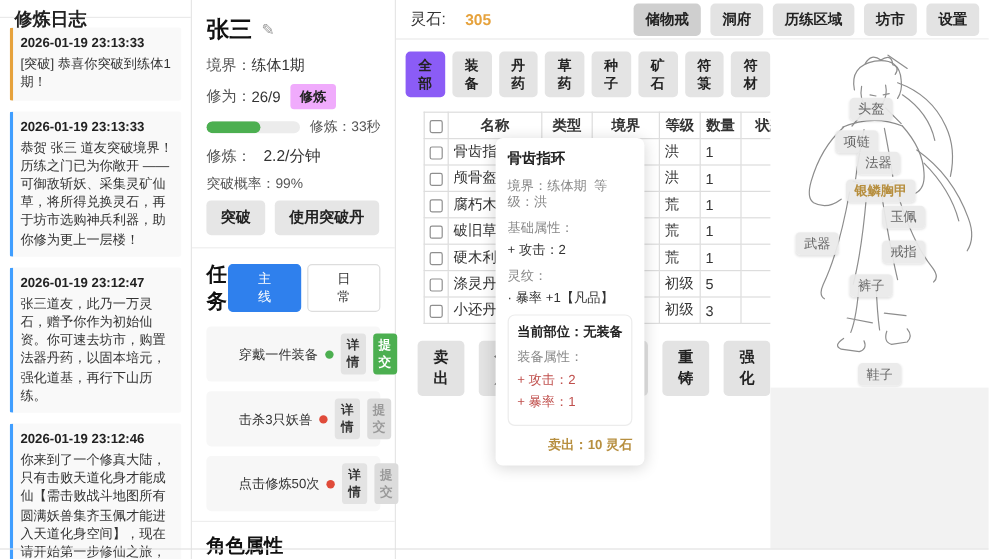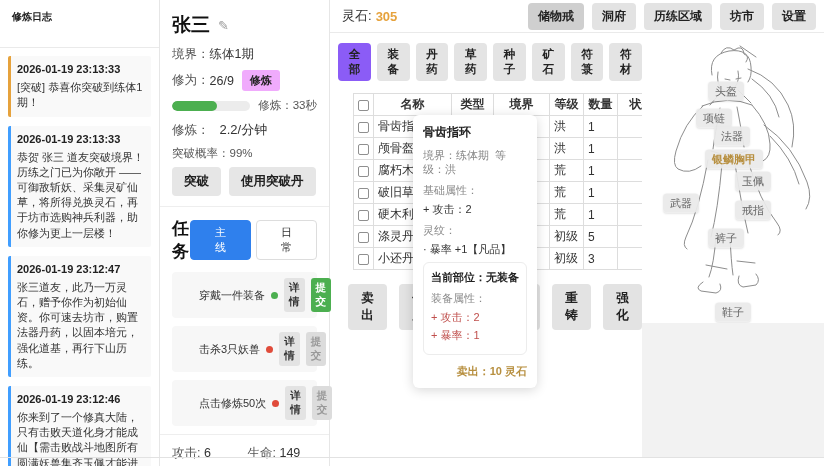--- a/index.html
+++ b/index.html
@@ -4,21 +4,21 @@
 <style>
   * { box-sizing: border-box; margin: 0; padding: 0; }
   html,body { width:824px; height:466px; }
   body {
     font-family: "Liberation Sans", "DejaVu Sans", sans-serif;
     background:#fff; color:#333; position:relative; overflow:hidden;
     display:flex; font-size:12px;
   }
   
   .log-col { width:160px; min-width:160px; border-right:1px solid #e6e6e6; }
-  .log-header { height:48px; line-height:33px; padding:0 12px; font-size:10px; font-weight:bold; color:#222; border-bottom:1px solid #eaeaea;}
+  .log-header { height:15px; line-height:33px; padding:0 12px; font-size:15px; font-weight:bold; color:#222; border-bottom:1px solid #eaeaea;}
   .log-entries { padding:8px 8px 0 8px; }
   .log-entry { background:#f9f9f9; border-left:3px solid #409eff; border-radius:2px; padding:6px 6px; margin-bottom:9px; line-height:1.38; font-size:11px; color:#333;}
   .log-entry.breakthrough { border-left-color:#e6a23c; }
   .log-time { font-weight:bold; color:#222; margin-bottom:3px; font-size:11px; }
   
   .char-col { width:170px; min-width:170px; border-right:1px solid #e6e6e6; padding:12px 12px 0 12px; }
   .char-name-row { display:flex; align-items:center; gap:8px; margin-bottom:8px; }
   .char-name { font-size:19px; font-weight:bold; color:#111; }
   .edit-icon { color:#999; font-size:13px; cursor:pointer; }
   .info-row { display:flex; align-items:center; margin-bottom:7px; font-size:12.5px; color:#333; }
@@ -43,21 +43,21 @@
   .dot.green { background:#4caf50;} .dot.red { background:#e04b3a;}
   .task-btn { background:#e3e3e3; border:none; border-radius:3px; font-size:10.5px; font-weight:bold; padding:3px 5px; color:#333; cursor:pointer; font-family:inherit; margin-left:2px;}
   .task-btn.submit-on { background:#4caf50; color:#fff;}
   .task-btn.submit-off { background:#dcdcdc; color:#999;}
   .attr-grid { display:grid; grid-template-columns:1fr 1fr; row-gap:10px; column-gap:6px; font-size:12.5px; color:#333; margin-top:2px;}
   .attr-grid .lbl { color:#555;}
   
   .main-col { flex:1; display:flex; flex-direction:column; min-width:0;}
   .main-header { height:33px; min-height:33px; border-bottom:1px solid #eaeaea; display:flex; align-items:center; padding:0 8px 0 12px;}
   .currency-lbl { font-size:13px; color:#333;}
-  .currency-val { font-size:13px; color:#e6a23c; font-weight:bold; margin-left:4px;}
+  .currency-val { font-size:13px; color:#e6a23c; font-weight:bold; margin-left:16px;}
   .nav-btns { margin-left:auto; display:flex; gap:8px;}
   .nav-btn { background:#e3e3e3; border:none; border-radius:4px; font-weight:bold; font-size:12px; padding:5px 10px; color:#222; cursor:pointer; font-family:inherit; white-space:nowrap;}
   .nav-btn.active { background:#cfcfcf;}
   .main-body { flex:1; display:flex; min-height:0;}
   .inv-area { flex:1; padding:10px 0 0 8px; min-width:0;}
   .filter-tabs { display:flex; gap:6px; margin-bottom:12px;}
   .filter-tab { background:#e4e4e4; border:none; border-radius:4px; font-weight:bold; font-size:11.5px; padding:4px 8px; color:#222; cursor:pointer; font-family:inherit;}
   .filter-tab.active { background:#8b5cf6;}
   .item-table { border-collapse:collapse; margin-left:15px; font-size:12px; background:#fff;}
   .item-table th, .item-table td { border:1px solid #ddd; padding:2px 4px; height:21px; color:#333;}
@@ -168,20 +168,21 @@
       <button class="task-btn submit-off">提交</button>
     </div>
     <div class="task-item">
       <span class="task-name">点击修炼50次</span>
       <span class="dot red"></span>
       <button class="task-btn" style="margin-left:auto;">详情</button>
       <button class="task-btn submit-off">提交</button>
     </div>
   </div>
   <hr class="divider">
+  <div class="section-title" style="margin-bottom:10px;">角色属性</div>
   <div class="attr-grid">
     <div><span class="lbl">攻击:</span> <span>6</span></div>
     <div><span class="lbl">生命:</span> <span>149</span></div>
 
   </div>
 </section>
 
 <section class="main-col">
   <div class="main-header">
     <span class="currency-lbl">灵石:</span>

